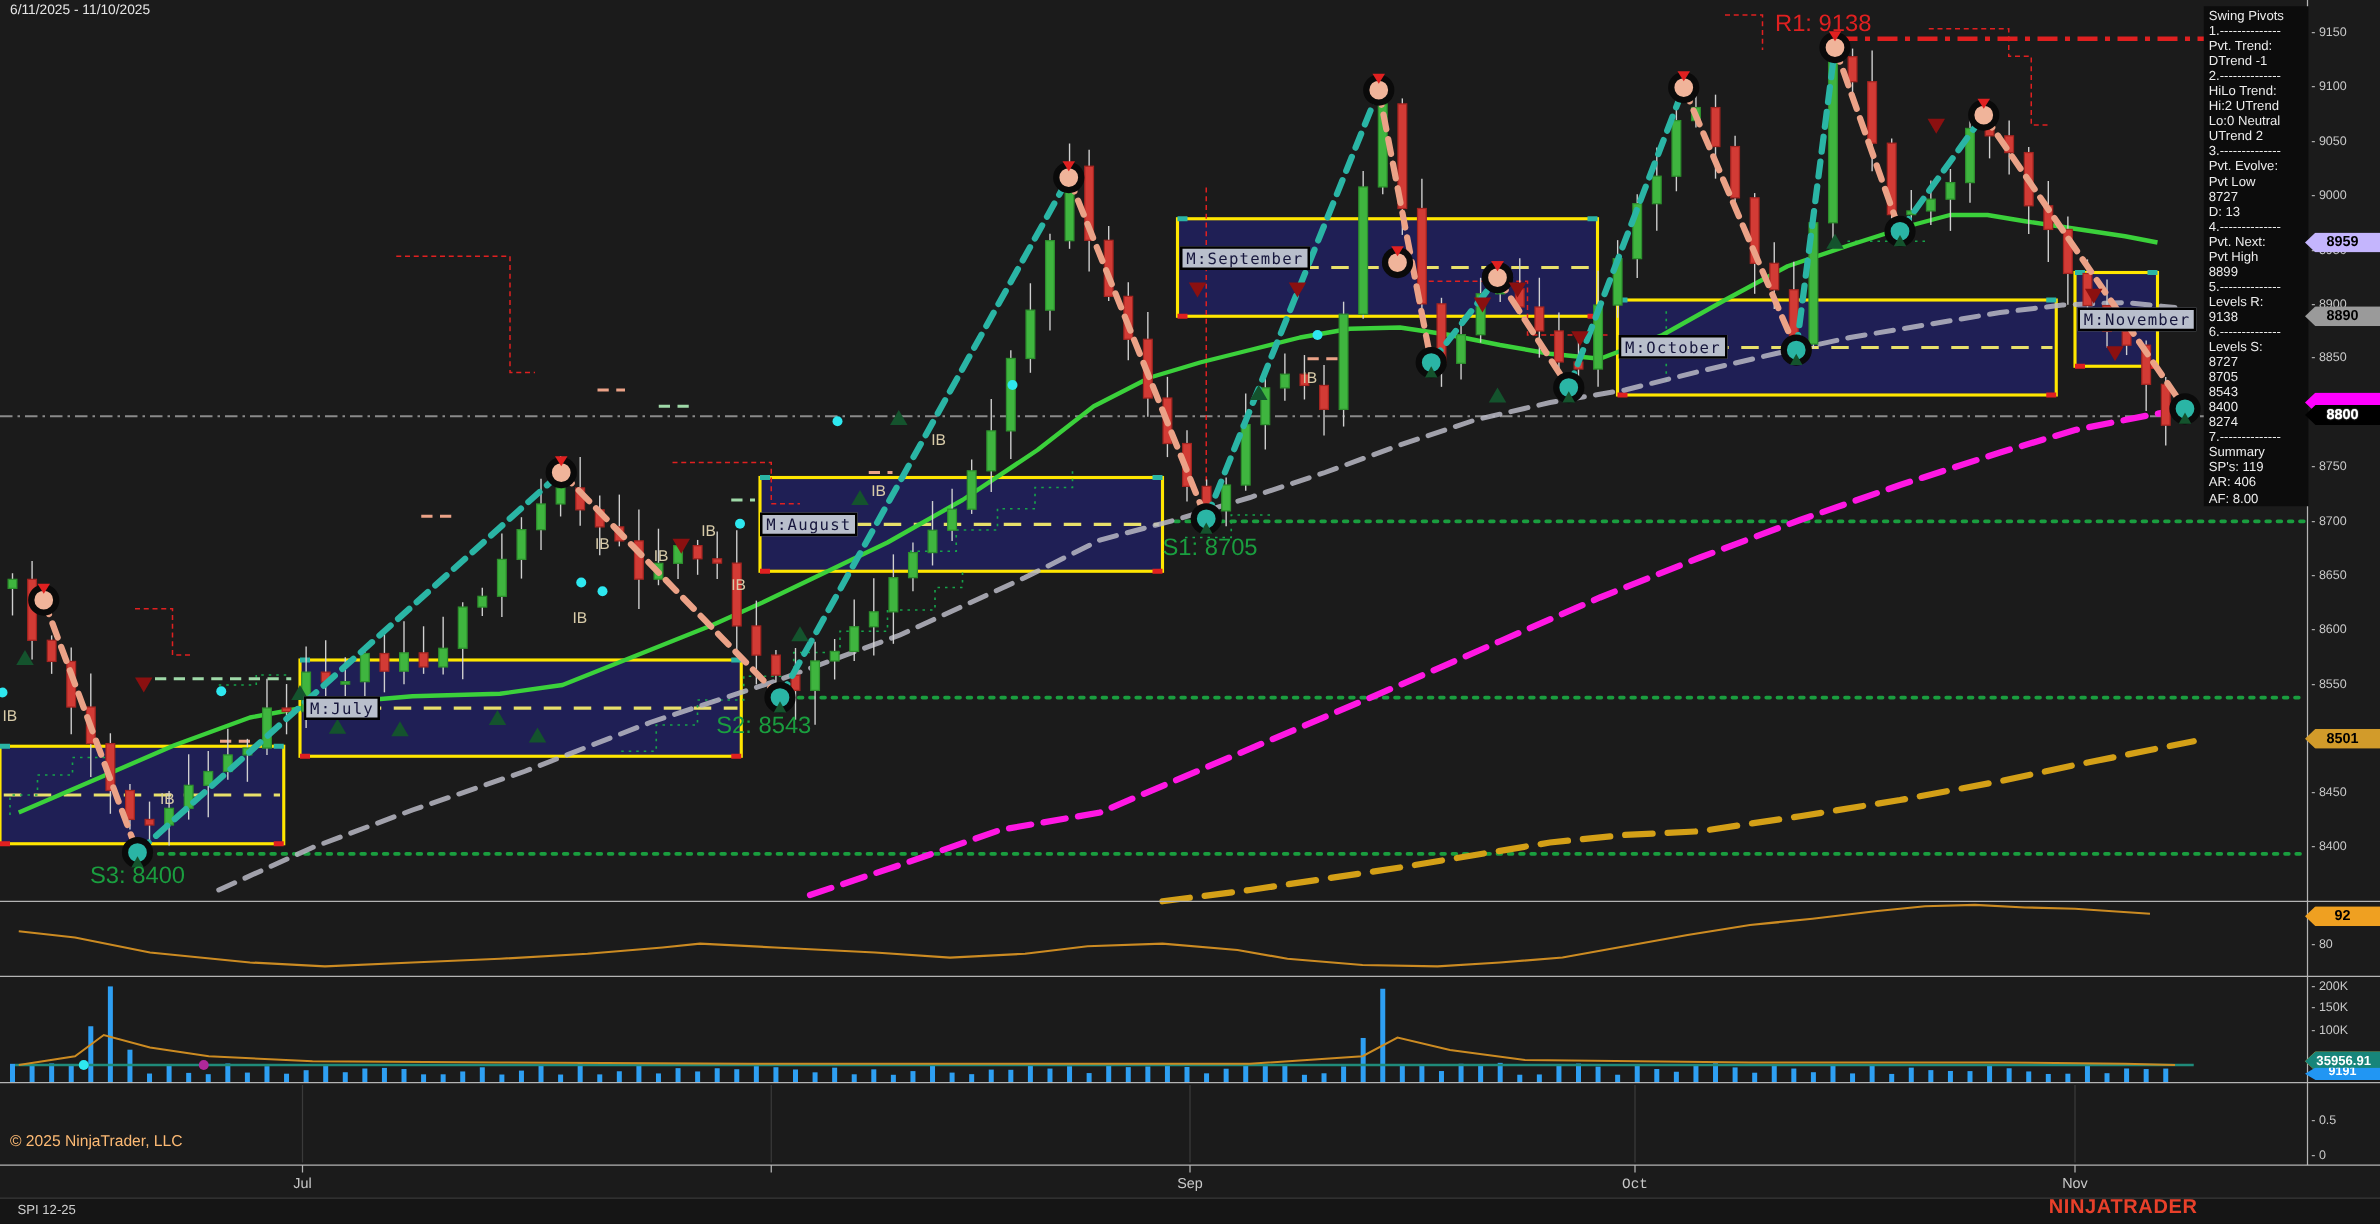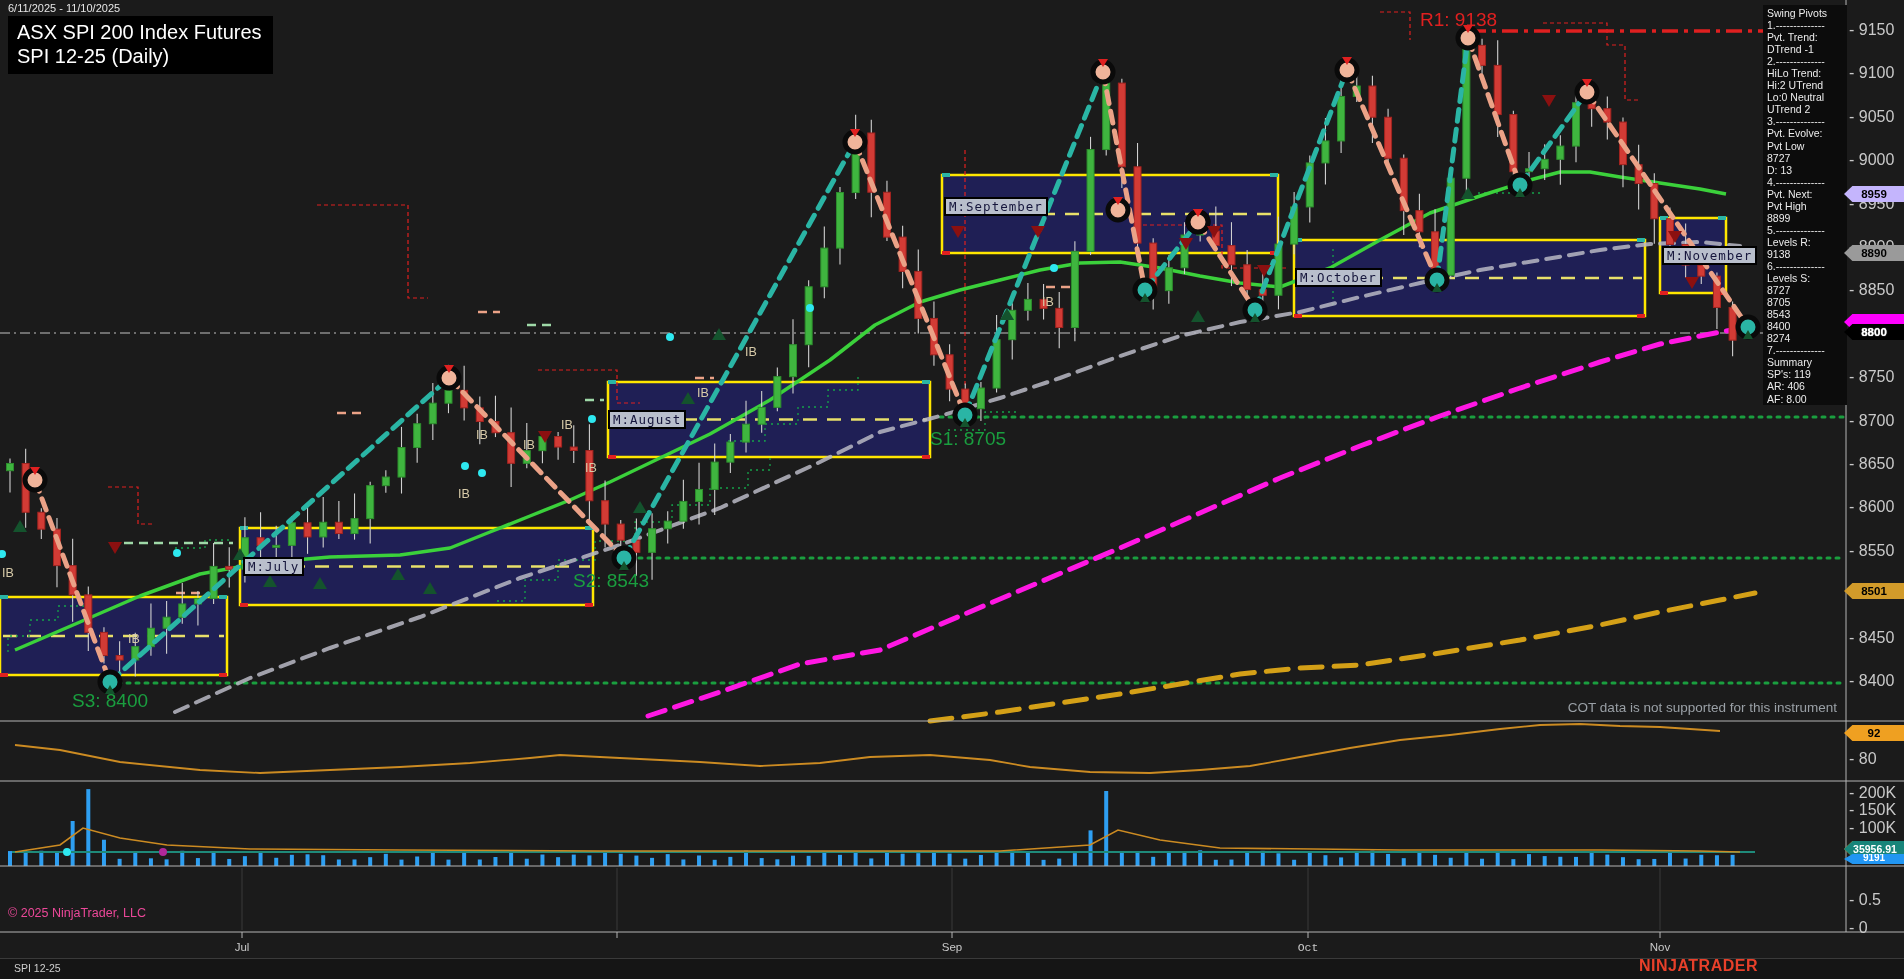--- a/index.html
+++ b/index.html
@@ -6,30 +6,30 @@
   body{width:1904px;height:979px;overflow:hidden;position:relative;
        font-family:"Liberation Sans",sans-serif;-webkit-font-smoothing:antialiased;}
   #stage{position:absolute;left:0;top:0;width:1904px;height:966px;background:#1b1b1b;}
   #chart-svg{position:absolute;left:0;top:0;}
   .ovl{position:absolute;white-space:nowrap;}
   #date-range{left:8px;top:2px;font-size:11px;color:#e6e6e6;}
   #title-box{left:8px;top:16px;background:#000;color:#fff;padding:3px 10px 5px 8px;
              font-size:20px;line-height:24px;border:1px solid #000;}
   #pivot-panel{left:1763px;top:5px;width:80px;height:398px;background:#0c0c0c;
                color:#ececec;font-size:10.5px;line-height:12.05px;padding:2px 0 0 4px;}
-  .tick-label{color:#c9c9c9;font-size:16px;}
+  .tick-label{color:#c9c9c9;font-size:10px;}
   .tag{position:absolute;height:16px;line-height:16px;font-size:11.5px;font-weight:bold;
        text-align:center;clip-path:polygon(0 50%,14% 0,100% 0,100% 100%,14% 100%);}
   .mbox-label{position:absolute;background:#b9bfcc;border:2px solid #000;color:#16163c;
               font-family:"DejaVu Sans Mono",monospace;font-size:12.5px;line-height:13px;
               padding:1px 3px;letter-spacing:1px;}
   .ib{position:absolute;color:#d8cba9;font-size:12.5px;}
   .lvl{position:absolute;font-size:19px;text-align:right;}
   #cot-note{left:1322px;top:700px;width:515px;text-align:right;color:#9aa0a6;font-size:13.5px;}
-  #copyright{left:8px;top:906px;color:#ec4899;font-size:12.5px;}
+  #copyright{left:8px;top:906px;color:#fdba74;font-size:12.5px;}
   .month-label{position:absolute;color:#c9c9c9;font-size:11.5px;transform:translateX(-50%);}
   #tabbar{left:0;top:958px;width:1904px;height:21px;background:#151515;border-top:1px solid #3a3a3a;}
   #tab-label{left:14px;top:962px;color:#cfcfcf;font-size:10.5px;}
   #nt-logo{left:1602px;top:957px;width:156px;text-align:right;color:#e8402a;
            font-size:16px;font-weight:bold;letter-spacing:.5px;}
 </style>
 </head>
 <body>
 
 <div id="stage">
@@ -531,24 +531,20 @@
       <line x1="0" y1="932" x2="1904" y2="932" stroke="#b5b5b5" stroke-width="1"></line>
       <line x1="1846" y1="0" x2="1846" y2="932" stroke="#b5b5b5" stroke-width="1"></line>
       <line x1="242" y1="932" x2="242" y2="938" stroke="#b5b5b5" stroke-width="1"></line>
       <line x1="617" y1="932" x2="617" y2="938" stroke="#b5b5b5" stroke-width="1"></line>
       <line x1="952" y1="932" x2="952" y2="938" stroke="#b5b5b5" stroke-width="1"></line>
       <line x1="1308" y1="932" x2="1308" y2="938" stroke="#b5b5b5" stroke-width="1"></line>
       <line x1="1660" y1="932" x2="1660" y2="938" stroke="#b5b5b5" stroke-width="1"></line>
     </svg>
 
   <div class="ovl" id="date-range">6/11/2025 - 11/10/2025</div>
-  <div class="ovl" id="title-box">
-    <div>ASX SPI 200 Index Futures</div>
-    <div>SPI 12-25 (Daily)</div>
-  </div>
 
   <div class="ovl" id="pivot-panel">
       <div>Swing Pivots</div>
       <div>1.--------------</div>
       <div>Pvt. Trend:</div>
       <div>DTrend -1</div>
       <div>2.--------------</div>
       <div>HiLo Trend:</div>
       <div>Hi:2 UTrend</div>
       <div>Lo:0 Neutral</div>
@@ -572,21 +568,20 @@
       <div>8543</div>
       <div>8400</div>
       <div>8274</div>
       <div>7.--------------</div>
       <div>Summary</div>
       <div>SP's: 119</div>
       <div>AR: 406</div>
       <div>AF: 8.00</div>
     </div>
 
-  <div class="ovl" id="cot-note">COT data is not supported for this instrument</div>
   <div class="ovl" id="copyright">© 2025 NinjaTrader, LLC</div>
 
   <div id="axis-overlays">
       <div class="ovl tick-label" style="left: 1849px; top: 21px;">- 9150</div>
       <div class="ovl tick-label" style="left: 1849px; top: 64.4px;">- 9100</div>
       <div class="ovl tick-label" style="left: 1849px; top: 107.8px;">- 9050</div>
       <div class="ovl tick-label" style="left: 1849px; top: 151.2px;">- 9000</div>
       <div class="ovl tick-label" style="left: 1849px; top: 194.6px;">- 8950</div>
       <div class="ovl tick-label" style="left: 1849px; top: 238px;">- 8900</div>
       <div class="ovl tick-label" style="left: 1849px; top: 281.4px;">- 8850</div>

